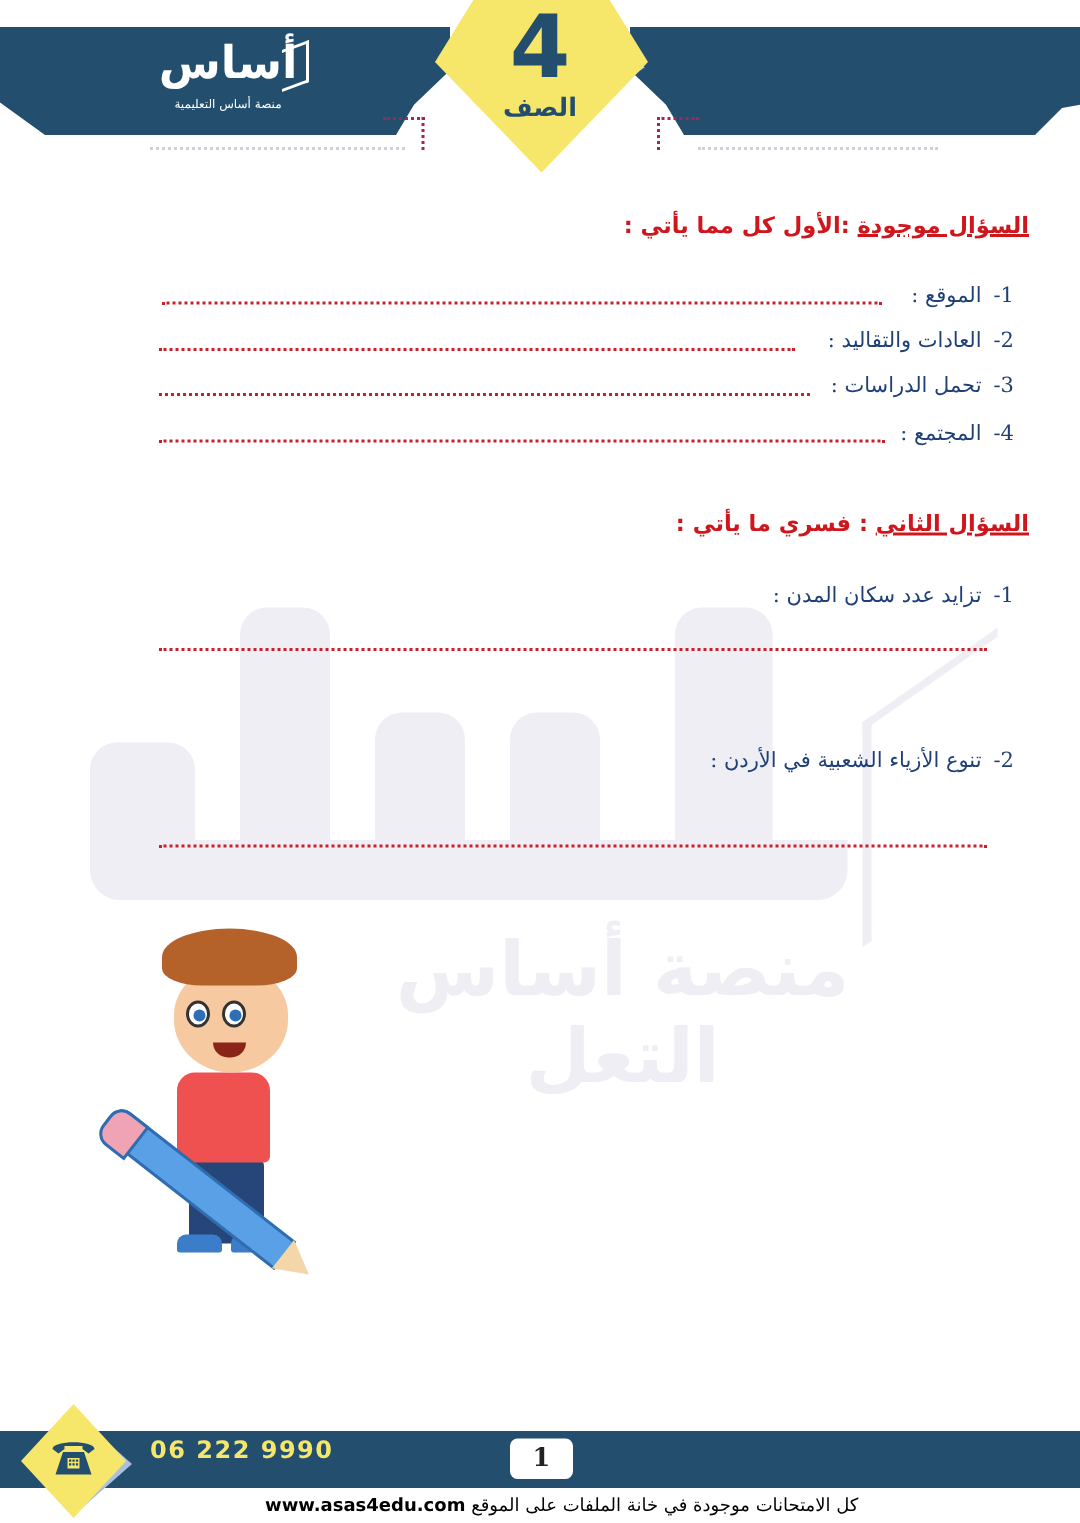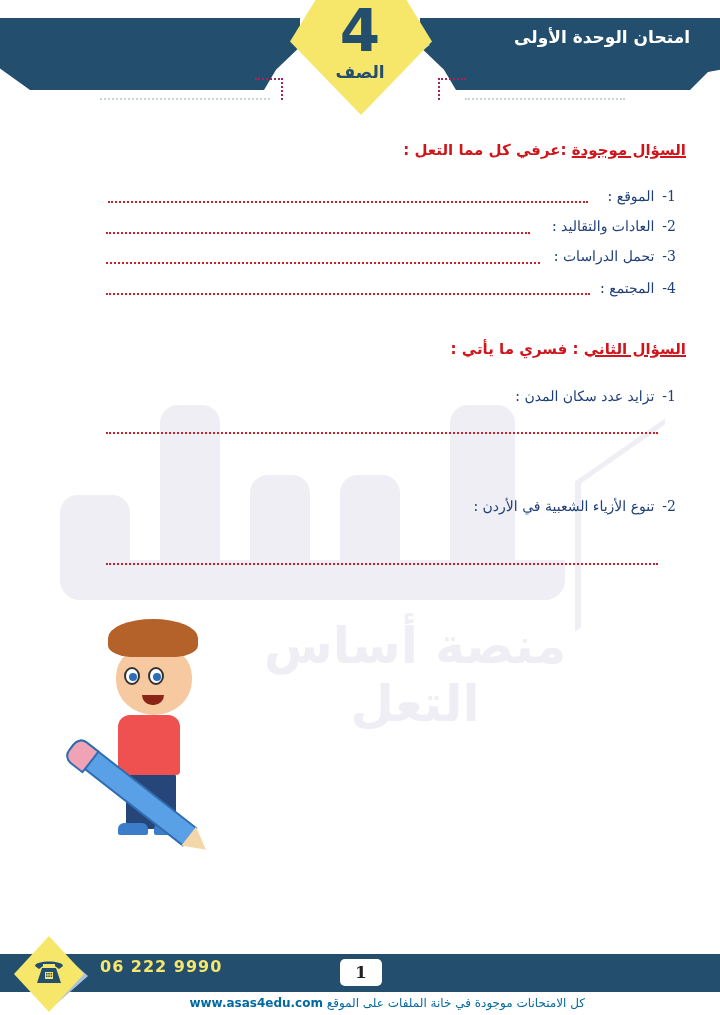--- a/index.html
+++ b/index.html
@@ -130,62 +130,66 @@
     .phone-icon { position: absolute; left: 33px; top: 957px; width: 32px; height: 28px; }
     .phone-number {
       position: absolute; left: 100px; top: 957px; font-weight: bold; font-size: 16px; color: #f6e66a; letter-spacing: 1px;
     }
     .page-box {
       position: absolute; left: 340px; top: 959px; width: 42px; height: 27px; background: #fff;
       border-radius: 5px; text-align: center; font-family: "DejaVu Serif", serif; font-weight: bold;
       font-size: 17px; line-height: 27px; color: #222;
     }
     .footer-note {
-      position: absolute; left: 140px; top: 996px; width: 445px; direction: rtl; text-align: right;
-      font-size: 12px; color: #0369a1; white-space: nowrap;
+      position: absolute; left: 152px; top: 996px; width: 445px; direction: rtl; text-align: center;
+      font-size: 12px; color: #000000; white-space: nowrap;
     }
     .footer-note .site { font-weight: bold; }
   </style>
 </head>
 <body>
 
 <div class="header">
   <div class="hdr-band-left"></div>
   <div class="hdr-band-right"></div>
   <div class="hdr-dots-left"></div>
   <div class="hdr-dots-left-red"></div>
   <div class="hdr-dots-right"></div>
   <div class="hdr-dots-right-red"></div>
 
+  <div class="logo">
+    <div class="logo-main">أساس</div>
+    <span class="logo-book"></span>
+    <div class="logo-sub">منصة أساس التعليمية</div>
+  </div>
 
   <div class="grade-shadow"></div>
   <div class="grade-diamond"></div>
   <div class="grade-number">4</div>
   <div class="grade-label">الصف</div>
 
   <div class="exam-title">
-    <div>امتحان الوحدة الأولى</div>
   </div>
 </div>
 
 <div class="watermark">
   <div class="wm-bar" style="left:5px; top:100px; width:70px; height:75px;"></div>
   <div class="wm-bar" style="left:105px; top:10px; width:60px; height:165px;"></div>
   <div class="wm-bar" style="left:195px; top:80px; width:60px; height:95px;"></div>
   <div class="wm-bar" style="left:285px; top:80px; width:60px; height:95px;"></div>
   <div class="wm-bar" style="left:395px; top:10px; width:65px; height:195px; border-radius:18px;"></div>
   <div class="wm-base"></div>
   <div class="wm-book"></div>
   <div class="wm-text">منصة أساس التعل</div>
 </div>
 
 <div class="content">
 
   <div class="q-heading" style="top:141px;">
-    <span class="ul">السؤال موجودة</span><span> :عرفي كل مما التعل :</span>
+    <span class="ul">السؤال موجودة</span><span> :الأول كل مما يأتي :</span>
   </div>
 
   <div class="item" style="top:188px;">
     <span class="num">1-</span>
     <span>الموقع :</span>
   </div>
   <div class="dots-line" style="top:201px; left:108px; width:480px;"></div>
 
   <div class="item" style="top:218px;">
     <span class="num">2-</span>

